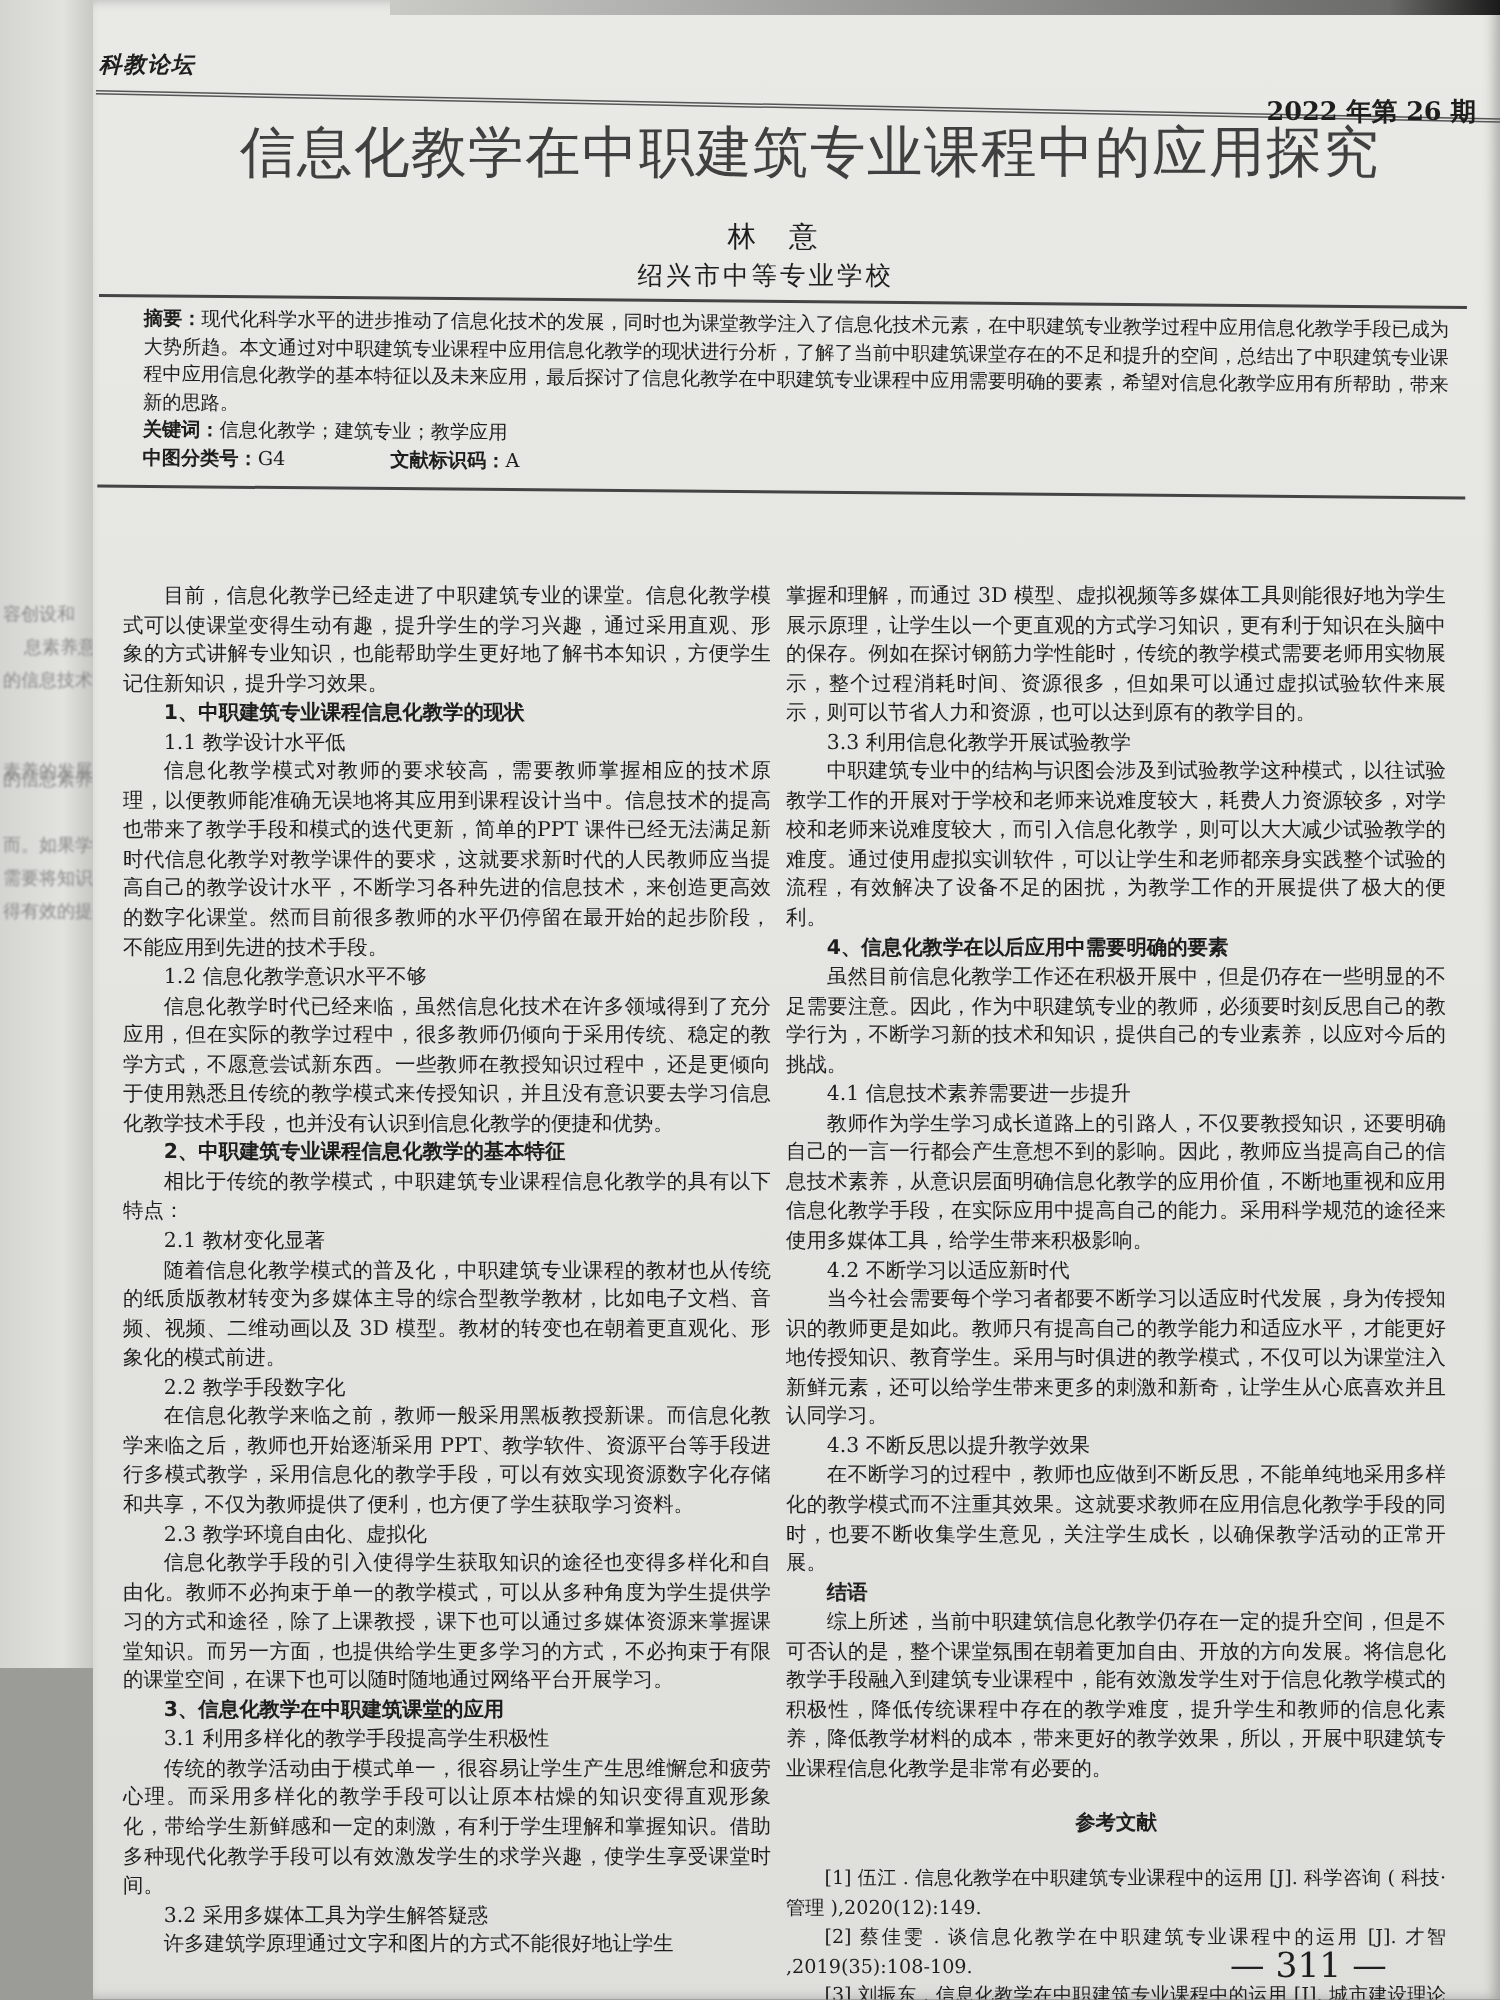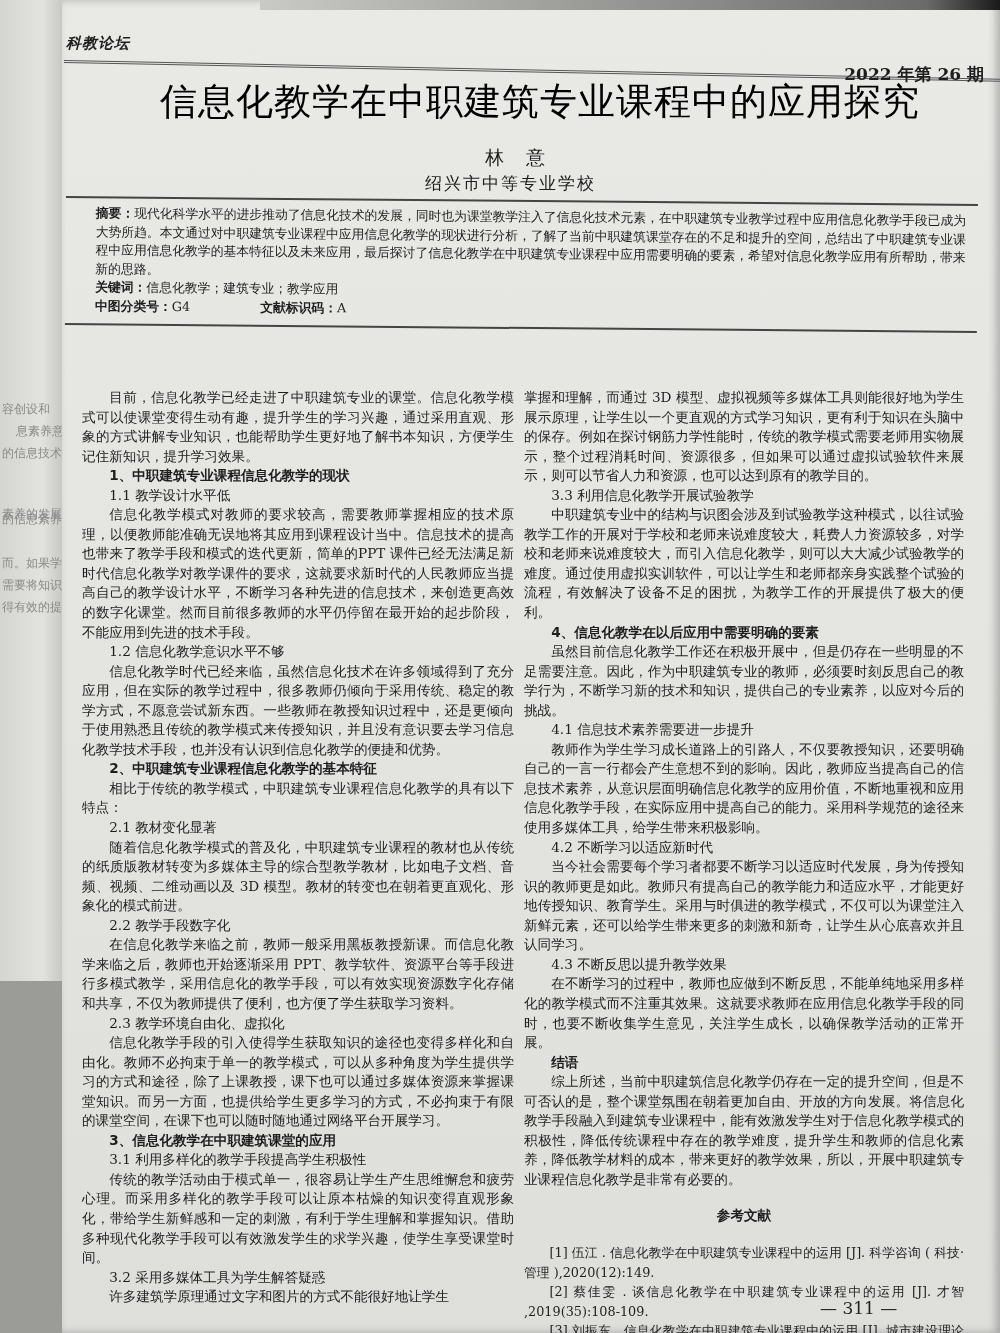--- a/index.html
+++ b/index.html
@@ -4,21 +4,21 @@
 <style>
   html, body { margin: 0; padding: 0; }
   body {
     width: 1000px; height: 1333px; overflow: hidden;
     background: #9b9b98;
     font-family: "DejaVu Serif", "Liberation Serif", serif;
     color: #1e1e1e;
     position: relative;
   }
   .facing-page {
-    position: absolute; left: 0; top: 0; width: 70px; height: 981px;
+    position: absolute; left: 0; top: 0; width: 70px; height: 1112px;
     background: linear-gradient(90deg, #d4d4d1 0%, #e2e2df 60%, #bdbdba 100%);
     overflow: hidden;
   }
   .facing-page .ghost {
     position: absolute; left: 2px; font-size: 12px; color: #8a8a88; line-height: 19px;
     white-space: nowrap; filter: blur(0.6px);
   }
   .page {
     position: absolute; left: 62px; top: 0; width: 938px; height: 1333px;
     background: linear-gradient(180deg, #e9e9e6 0%, #e4e4e1 50%, #dededb 100%);
@@ -35,21 +35,21 @@
   .header-rule {
     position: absolute; left: 64px; top: 60px; width: 940px; height: 22px;
     border-top: 3px double #555;
     transform: rotate(1.15deg); transform-origin: left top;
   }
   .issue {
     position: absolute; right: 16px; top: 63px; font-size: 17px; font-weight: bold;
   }
   .title {
     position: absolute; left: 160px; top: 77px; font-size: 37px;
-    font-family: "DejaVu Sans", sans-serif; letter-spacing: 1px; color: #000000;
+    font-family: "DejaVu Sans", sans-serif; letter-spacing: 1px; color: #404040;
   }
   .author { position: absolute; left: 485px; top: 145px; font-size: 19px; letter-spacing: 8px; }
   .affil { position: absolute; left: 425px; top: 172px; font-size: 17px; letter-spacing: 2px; }
   .abstract-box {
     position: absolute; left: 66px; top: 196px; width: 912px;
     border-top: 2px solid #444; border-bottom: 2px solid #444; padding: 6px 0 8px 0;
     font-size: 12.8px; line-height: 18.5px; transform: rotate(0.5deg); transform-origin: left top;
   }
   .abstract-box p { margin: 0; }
   .abstract-box .lbl { font-weight: bold; font-family: "DejaVu Sans", sans-serif; }
@@ -60,21 +60,21 @@
     position: absolute; top: 388px; font-size: 13.6px; line-height: 19.55px;
     text-align: justify;
   }
   .col.left { left: 82px; width: 432px; }
   .col.right { left: 524px; width: 440px; }
   .col p { margin: 0; text-indent: 2em; }
   .col .h1 { font-weight: bold; font-family: "DejaVu Sans", sans-serif; text-indent: 2em; margin: 0; }
   .col .h2 { text-indent: 2em; margin: 0; }
   .col .refs-title { text-align: center; font-weight: bold; margin: 17px; text-indent: 0; }
   .col .ref { font-size: 12.8px; text-indent: 2em; margin: 0; }
-  .pageno { position: absolute; left: 820px; top: 1298px; font-size: 17px; }
+  .pageno { position: absolute; left: 820px; top: 1298px; font-size: 23px; }
 </style>
 </head>
 <body>
 
 <div class="facing-page" id="facing">
     <div class="ghost" style="top: 400px;">容创设和</div>
     <div class="ghost" style="top: 422px; margin-left: 14px;">息素养意识</div>
     <div class="ghost" style="top: 444px;">的信息技术</div>
     <div class="ghost" style="top: 466px; margin-top: 39px;">素养的发展</div>
     <div class="ghost" style="top: 488px;"></div>

